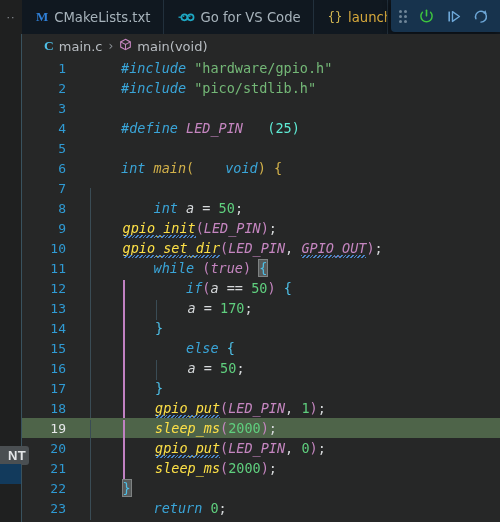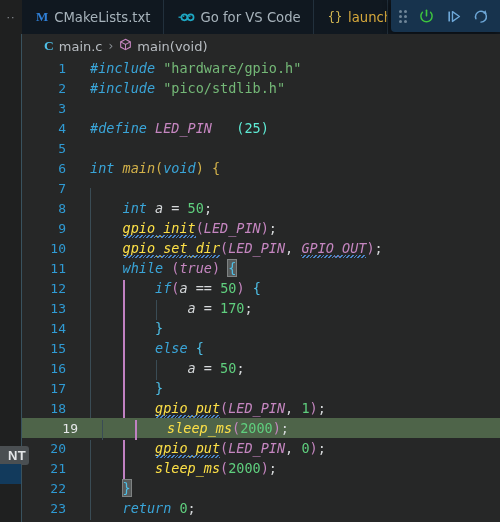--- a/index.html
+++ b/index.html
@@ -78,36 +78,36 @@
   .editor {
     position: absolute; left: 22px; top: 58px; width: 478px; height: 464px;
     background: #262727;
     font-family: "DejaVu Sans Mono", monospace;
     font-size: 13.5px;
   }
   .row {
     position: relative; height: 20px; display: flex; align-items: center;
     white-space: pre;
   }
-  .row.active { background: #4e6449; padding-left: 12px; }
+  .row.active { background: #4e6449; }
   .gutter {
     width: 54px; flex: 0 0 54px; text-align: right; padding-right: 10px;
     color: #2f9bd4; font-size: 13px; position: relative;
   }
   .row.active .gutter { color: #e6e8ea; }
   .code { position: relative; flex: 1; color: #d6d9db; padding-left: 14px; }
 
   
   .ig { position: absolute; top: 0; width: 1px; height: 20px; }
   .ig.l1 { left: 14px;  background: #3a4c55; }
   .ig.active2 { left: 47px; background: #c081c2; width: 1.5px; }
   .ig.l3 { left: 80px;  background: #3a4c55; }
 
   
-  .kw      { color: #3aa5d8; font-style: italic; }                        
+  .kw      { color: #3aa5d8; font-style: italic; margin-left: 31px; }                        
   .str     { color: #74b877; }                        
   .num     { color: #5fcf7e; }                        
   .numy    { color: #5eead4; }                        
   .fn      { color: #fde047; font-style: italic; }    
   .fnp     { color: #d2b14a; margin-top: 36px; }                        
   .macro   { color: #c586c0; font-style: italic; }    
   .var     { color: #d6d9db; font-style: italic; }    
   .punc    { color: #d6d9db; }
   .brc     { color: #d2b14a; }                        
   .brc2    { color: #c586c0; }                        

